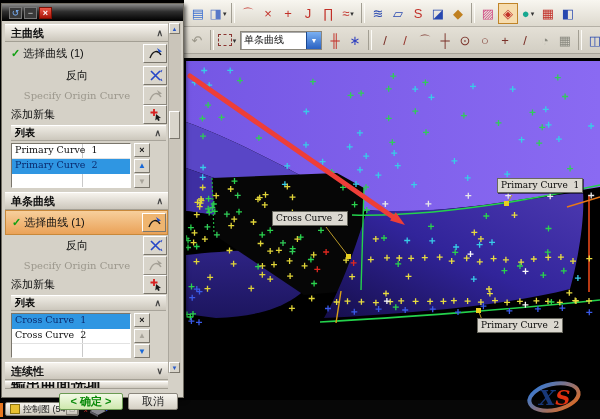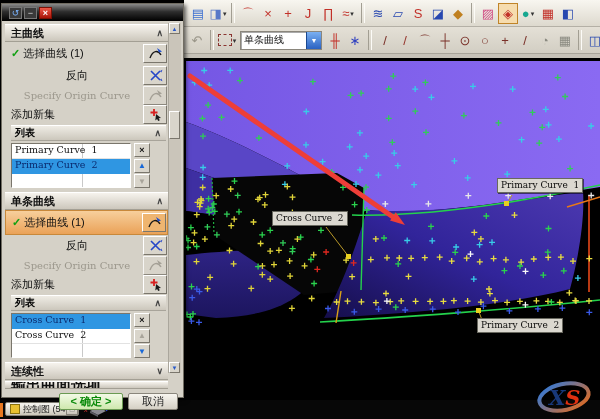--- a/index.html
+++ b/index.html
@@ -95,21 +95,21 @@
   .taskitem{position:absolute;left:5px;top:2px;height:14px;display:flex;align-items:center;gap:3px;
     background:linear-gradient(#fbfaf5,#cbc6b9);border:1px solid #88847a;border-radius:2px;
     font-size:9px;color:#1a1a1a;padding:0 4px;box-sizing:border-box;}
   .yicon{width:8px;height:8px;background:#e8c030;border:1px solid #8a7210;}
   .tibtn{position:absolute;left:66px;top:3px;width:12px;height:12px;background:linear-gradient(#f8f6f0,#c8c3b8);
     border:1px solid #88847a;box-sizing:border-box;display:flex;align-items:center;justify-content:center;
     font-size:6px;color:#555;}
   #triad{position:absolute;left:84px;top:2px;}
 
   
-  #watermark{position:absolute;right:8px;bottom:2px;display:flex;z-index:40;}
+  #watermark{position:absolute;right:18px;bottom:2px;display:flex;z-index:40;}
   .wm-col{display:flex;flex-direction:column;align-items:center;margin-left:2px;}
   .wm-name{font-weight:bold;font-size:22px;line-height:22px;color:#e85814;letter-spacing:3px;
     text-shadow:1px 1px 0 #7a2a08;}
   .wm-url{background:#c41408;color:#fff;font:bold 8px "DejaVu Sans Mono",monospace;
     padding:1px 4px;letter-spacing:1.5px;margin-top:1px;align-self:stretch;text-align:center;}
 </style>
 </head>
 <body>
 
 <div id="screen">

